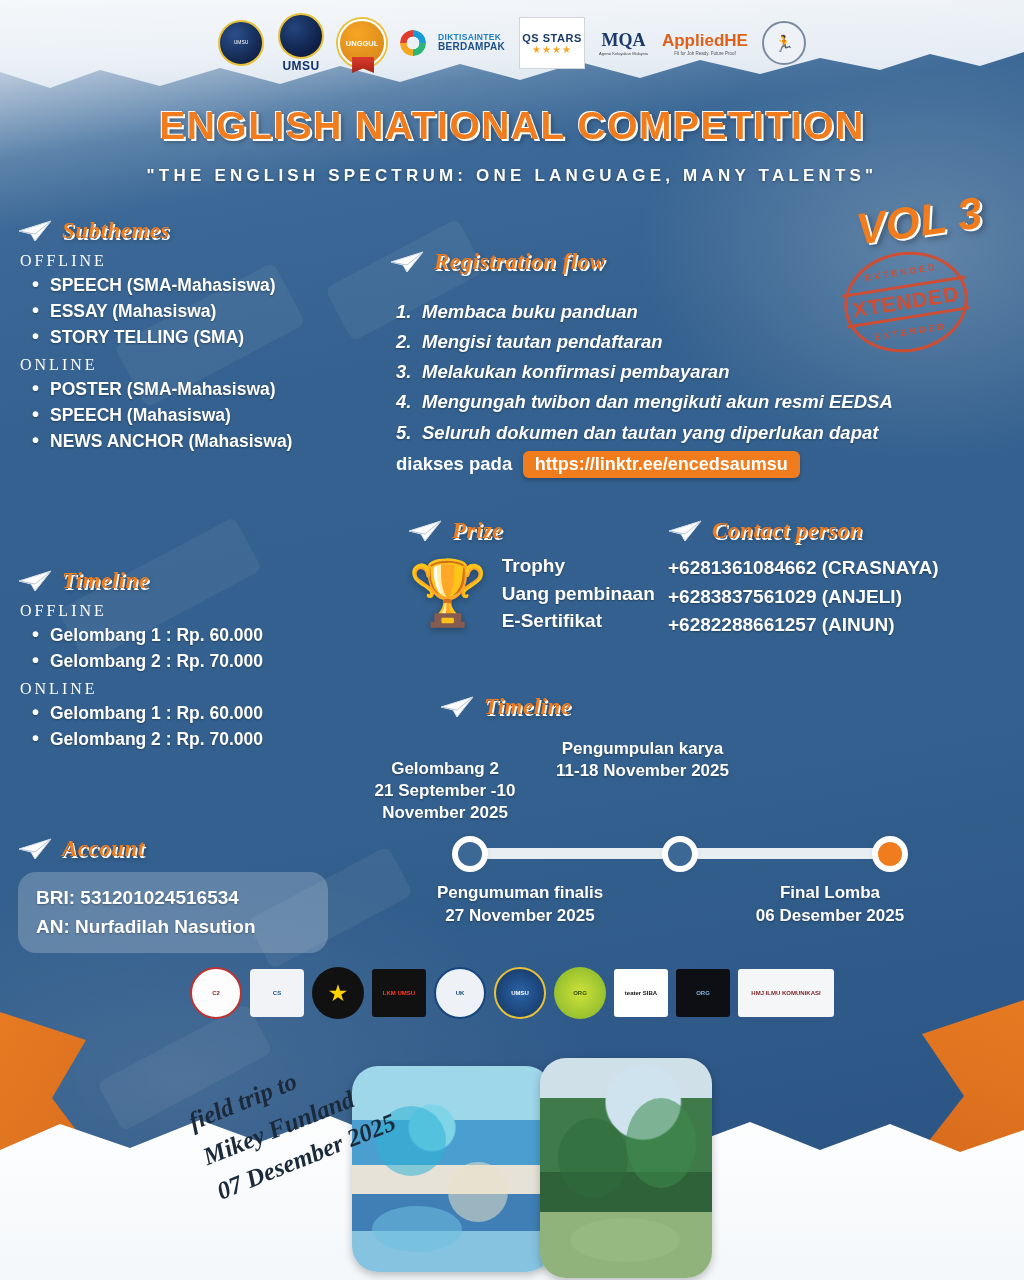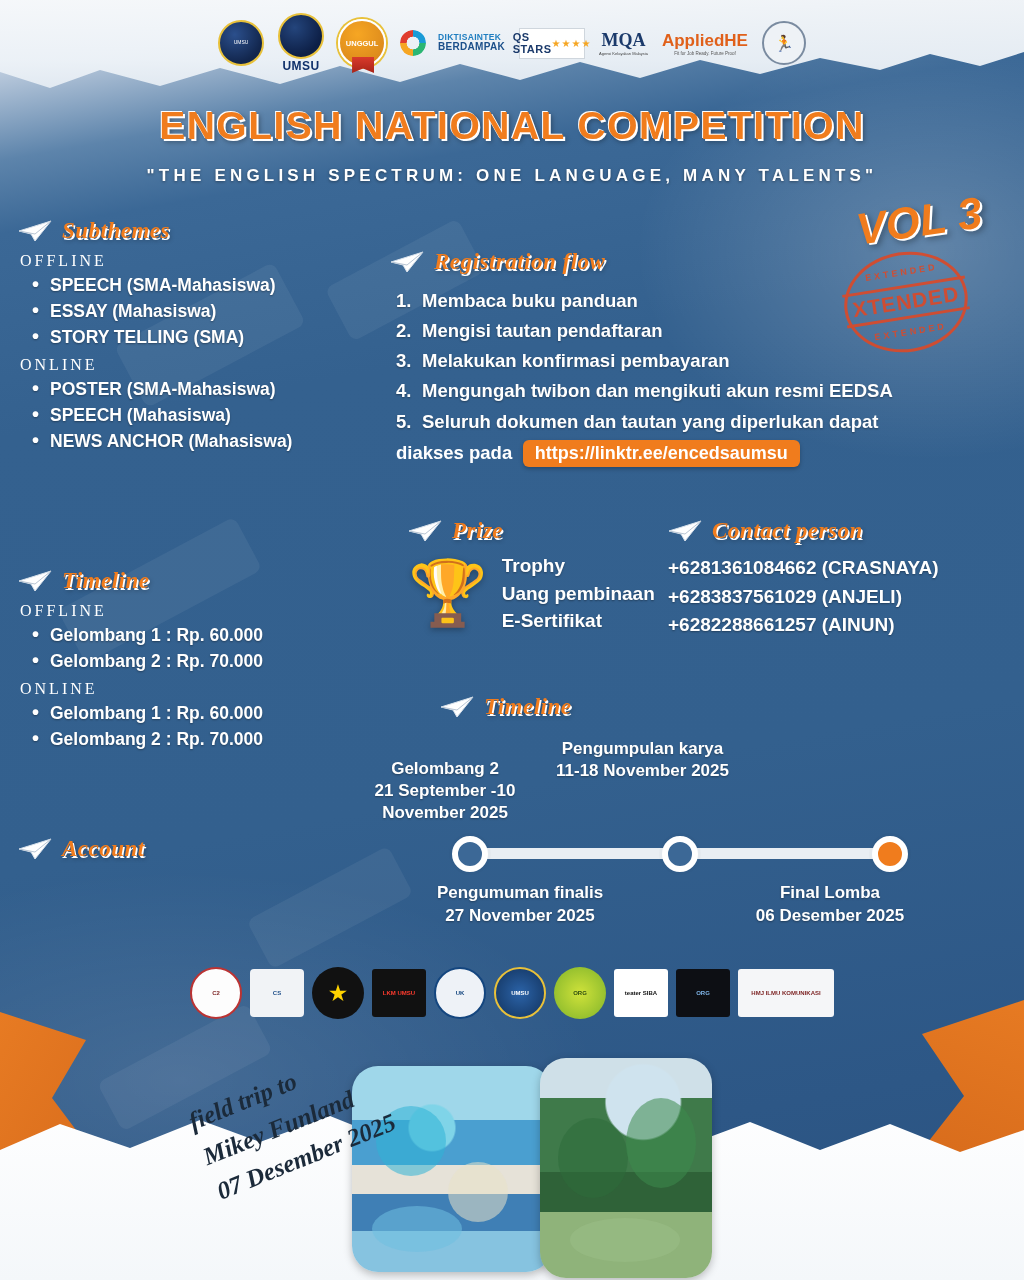--- a/index.html
+++ b/index.html
@@ -91,22 +91,22 @@
   .logo-dikti .swirl {
     width: 26px; height: 26px; border-radius: 50%;
     background: conic-gradient(#1a9bd7 0 25%, #2bb673 25% 50%, #f6a623 50% 75%, #e03d2f 75% 100%);
     -webkit-mask: radial-gradient(circle, transparent 34%, #000 36%);
             mask: radial-gradient(circle, transparent 34%, #000 36%);
   }
   .logo-dikti .txt { line-height: 1.05; }
   .logo-dikti .t1 { font-size: 8.5px; font-weight: bold; color: #1f7ec0; letter-spacing: .3px; }
   .logo-dikti .t2 { font-size: 10px; font-weight: bold; color: #1b4f8a; letter-spacing: .3px; }
   .logo-qs {
-    width: 66px; height: 31px; background: #fff; border: 1px solid #cfd6dd;
-    display: flex; flex-direction: row; align-items: center; justify-content: center;
+    width: 66px; height: 52px; background: #fff; border: 1px solid #cfd6dd;
+    display: flex; flex-direction: column; align-items: center; justify-content: center;
   }
   .logo-qs .qr { font-size: 11px; font-weight: bold; color: #1b3a6b; letter-spacing: .5px; }
   .logo-qs .stars { color: #f6a623; font-size: 10px; letter-spacing: 1px; }
   .logo-mqa { text-align: center; }
   .logo-mqa .m { font-size: 18px; font-weight: bold; color: #1b3a6b; font-family: "Liberation Serif", serif; }
   .logo-mqa .s { font-size: 4px; color: #444; }
   .logo-ahe { text-align: center; }
   .logo-ahe .a { font-size: 17px; font-weight: bold; color: #1b3a6b; }
   .logo-ahe .a span { color: #e0601a; }
   .logo-ahe .s { font-size: 4.5px; color: #555; }
@@ -170,21 +170,21 @@
     font-family: "Liberation Serif", serif;
   }
   ul.bul { list-style: none; margin: 0 0 0 14px; padding: 0; }
   ul.bul li {
     color: #fff; font-size: 17.5px; font-weight: bold; margin: 5px 0 5px 0;
     position: relative; padding-left: 18px; text-shadow: 0 1px 2px rgba(0,0,0,.35);
   }
   ul.bul li::before {
     content: "•"; position: absolute; left: 0; top: -2px; font-size: 20px; color: #fff;
   }
-  ol.flow { list-style: none; margin: 14px 0 0 6px; padding: 0; counter-reset: f; }
+  ol.flow { list-style: none; margin: 25px 0 0 6px; padding: 0; counter-reset: f; font-style: italic; }
   ol.flow li {
     counter-increment: f; color: #fff; font-size: 18.5px; font-weight: bold;
     margin: 7px 0; padding-left: 26px; position: relative; line-height: 1.25;
     text-shadow: 0 1px 2px rgba(0,0,0,.35);
   }
   ol.flow li::before {
     content: counter(f) "."; position: absolute; left: 0; top: 0;
   }
   .link-pill {
     display: inline-block; background: #f07c1d; color: #fff; font-weight: bold;
@@ -368,20 +368,24 @@
   </div>
 
   <div class="sec" style="left:18px; top:836px; width:340px;">
     <div class="sec-head">
       <svg class="plane" viewBox="0 0 34 22">
         <path d="M1 11 L33 1 L17 21 L13 14 Z" fill="#ffffff" stroke="#d8e2ec" stroke-width="1"></path>
         <path d="M1 11 L17 14 L33 1" fill="none" stroke="#b9c6d4" stroke-width="1"></path>
       </svg>
       <div class="sec-title">Account</div>
     </div>
+    <div class="account-box">
+      <div>BRI: 531201024516534</div>
+      <div>AN: Nurfadilah Nasution</div>
+    </div>
   </div>
 
   <div class="sec" style="left:390px; top:249px; width:620px;">
     <div class="sec-head">
       <svg class="plane" viewBox="0 0 34 22">
         <path d="M1 11 L33 1 L17 21 L13 14 Z" fill="#ffffff" stroke="#d8e2ec" stroke-width="1"></path>
         <path d="M1 11 L17 14 L33 1" fill="none" stroke="#b9c6d4" stroke-width="1"></path>
       </svg>
       <div class="sec-title">Registration flow</div>
     </div>

